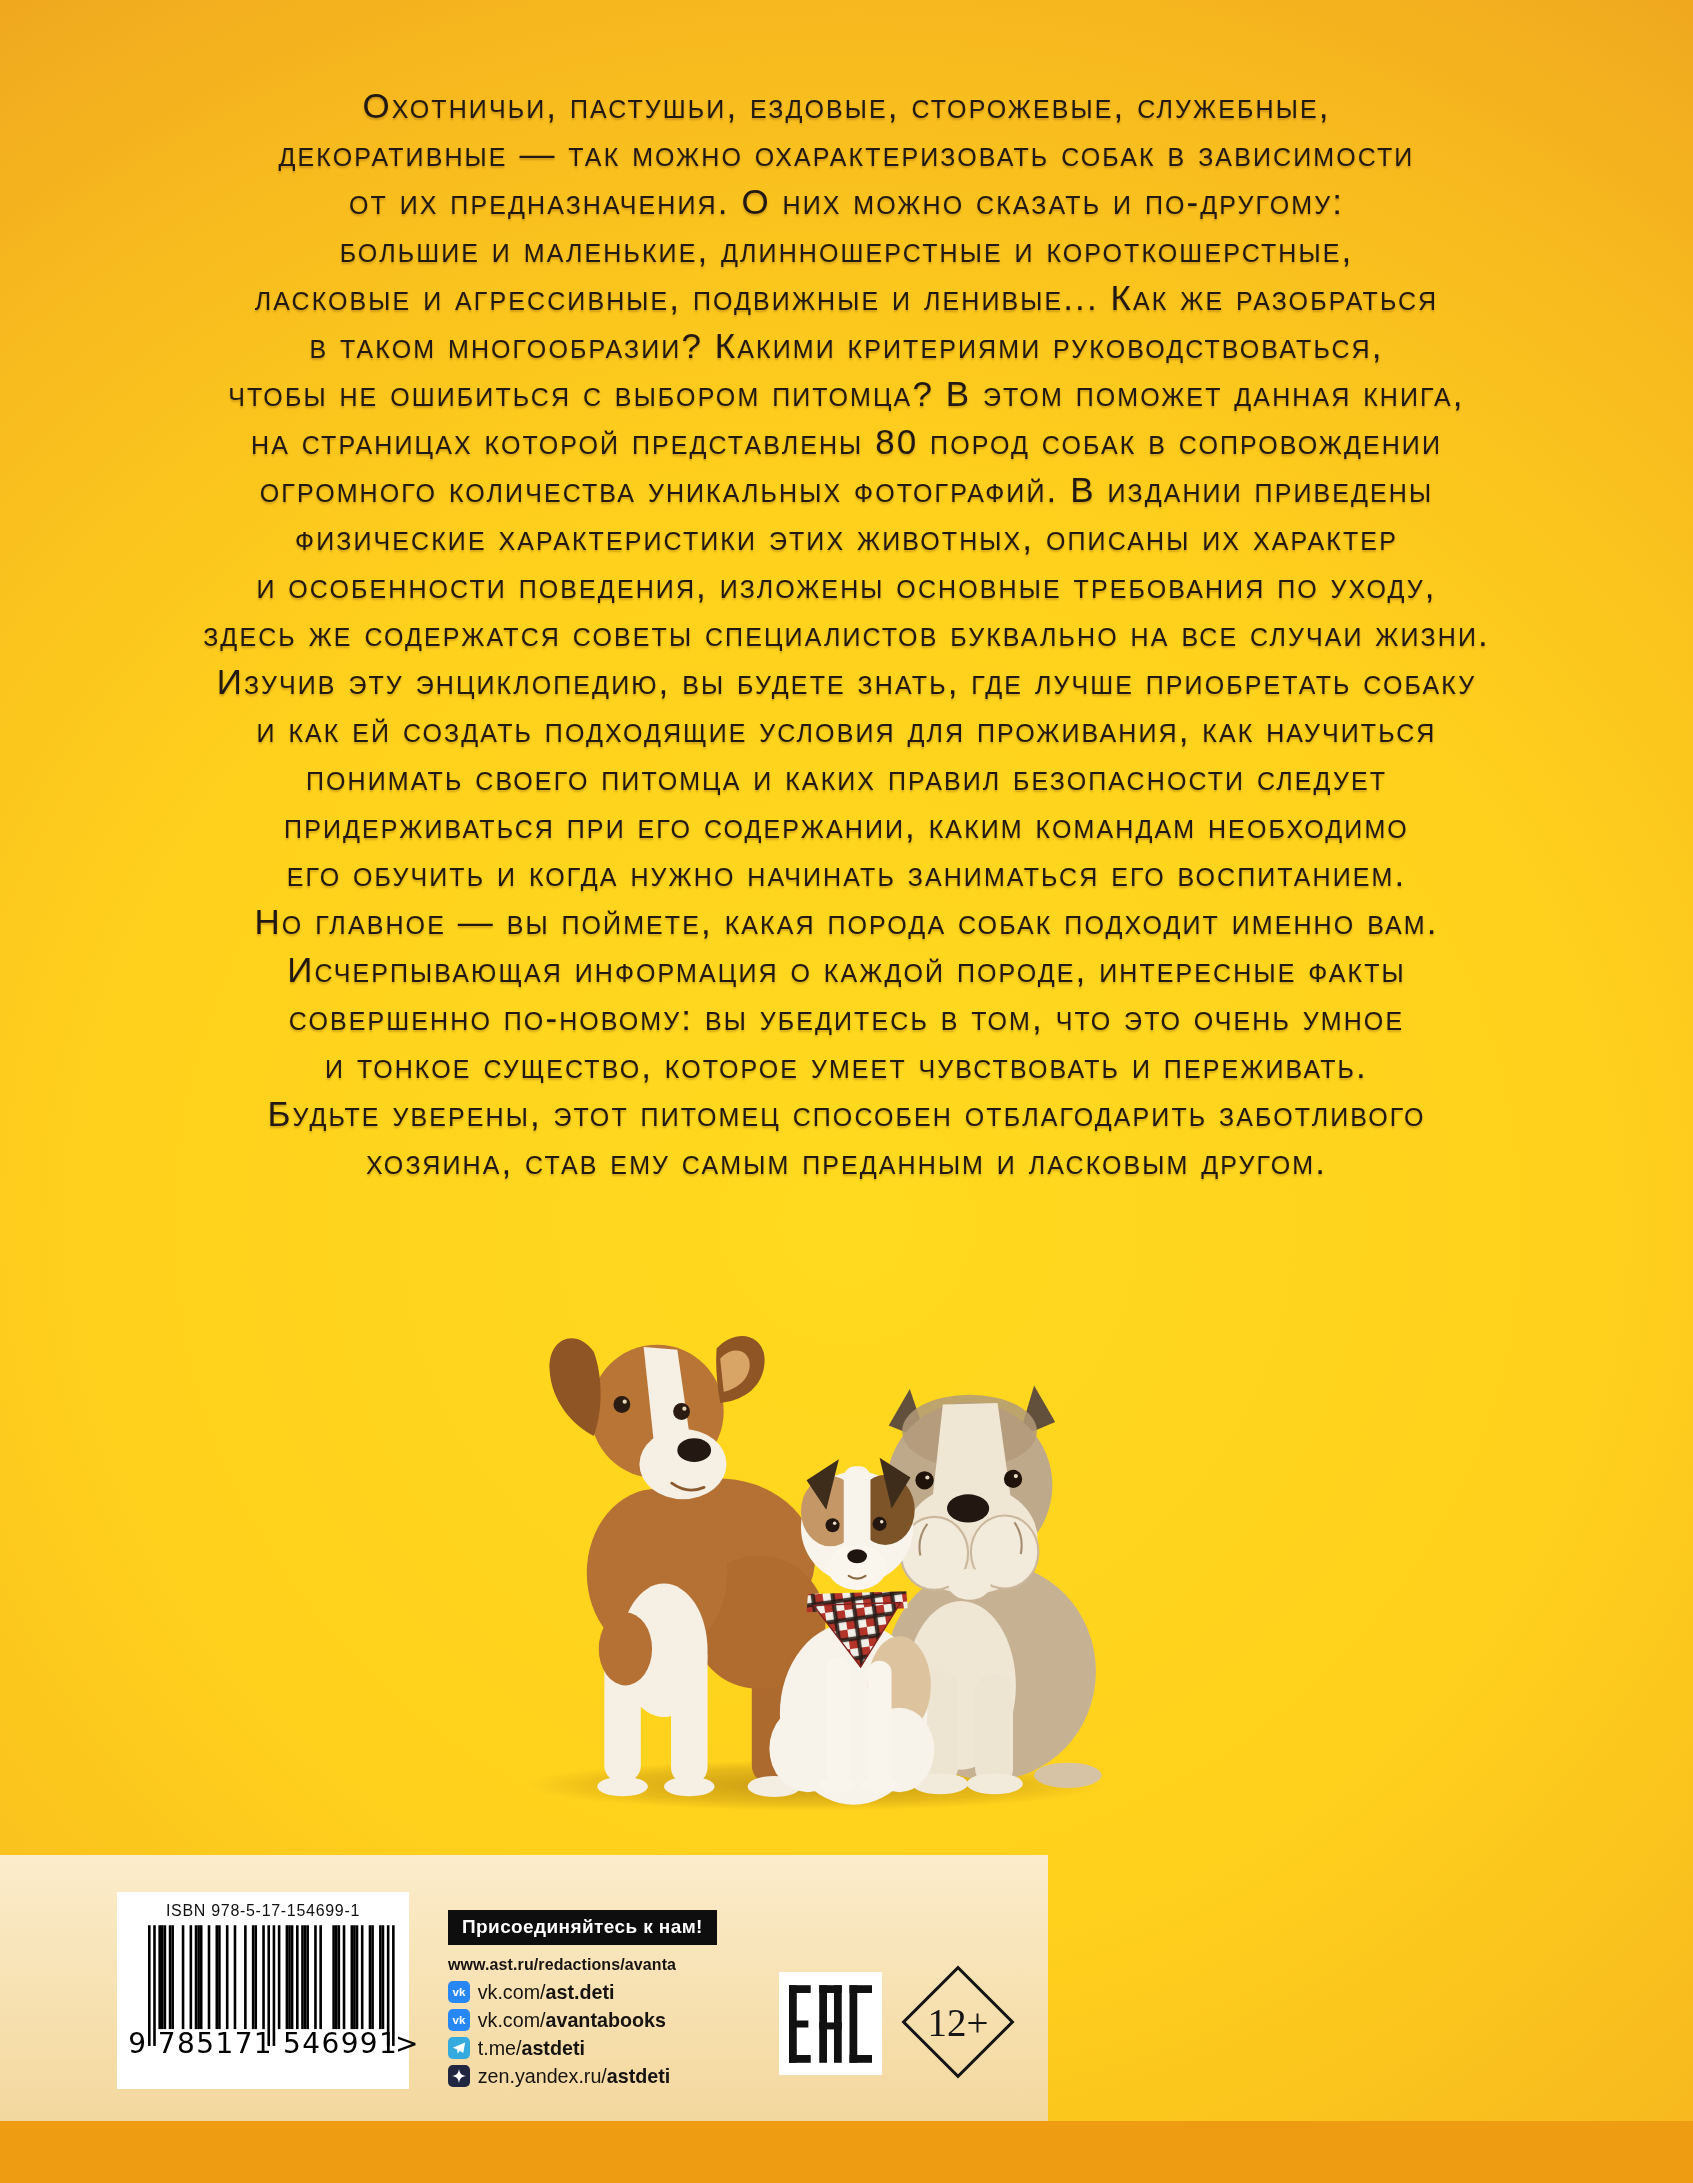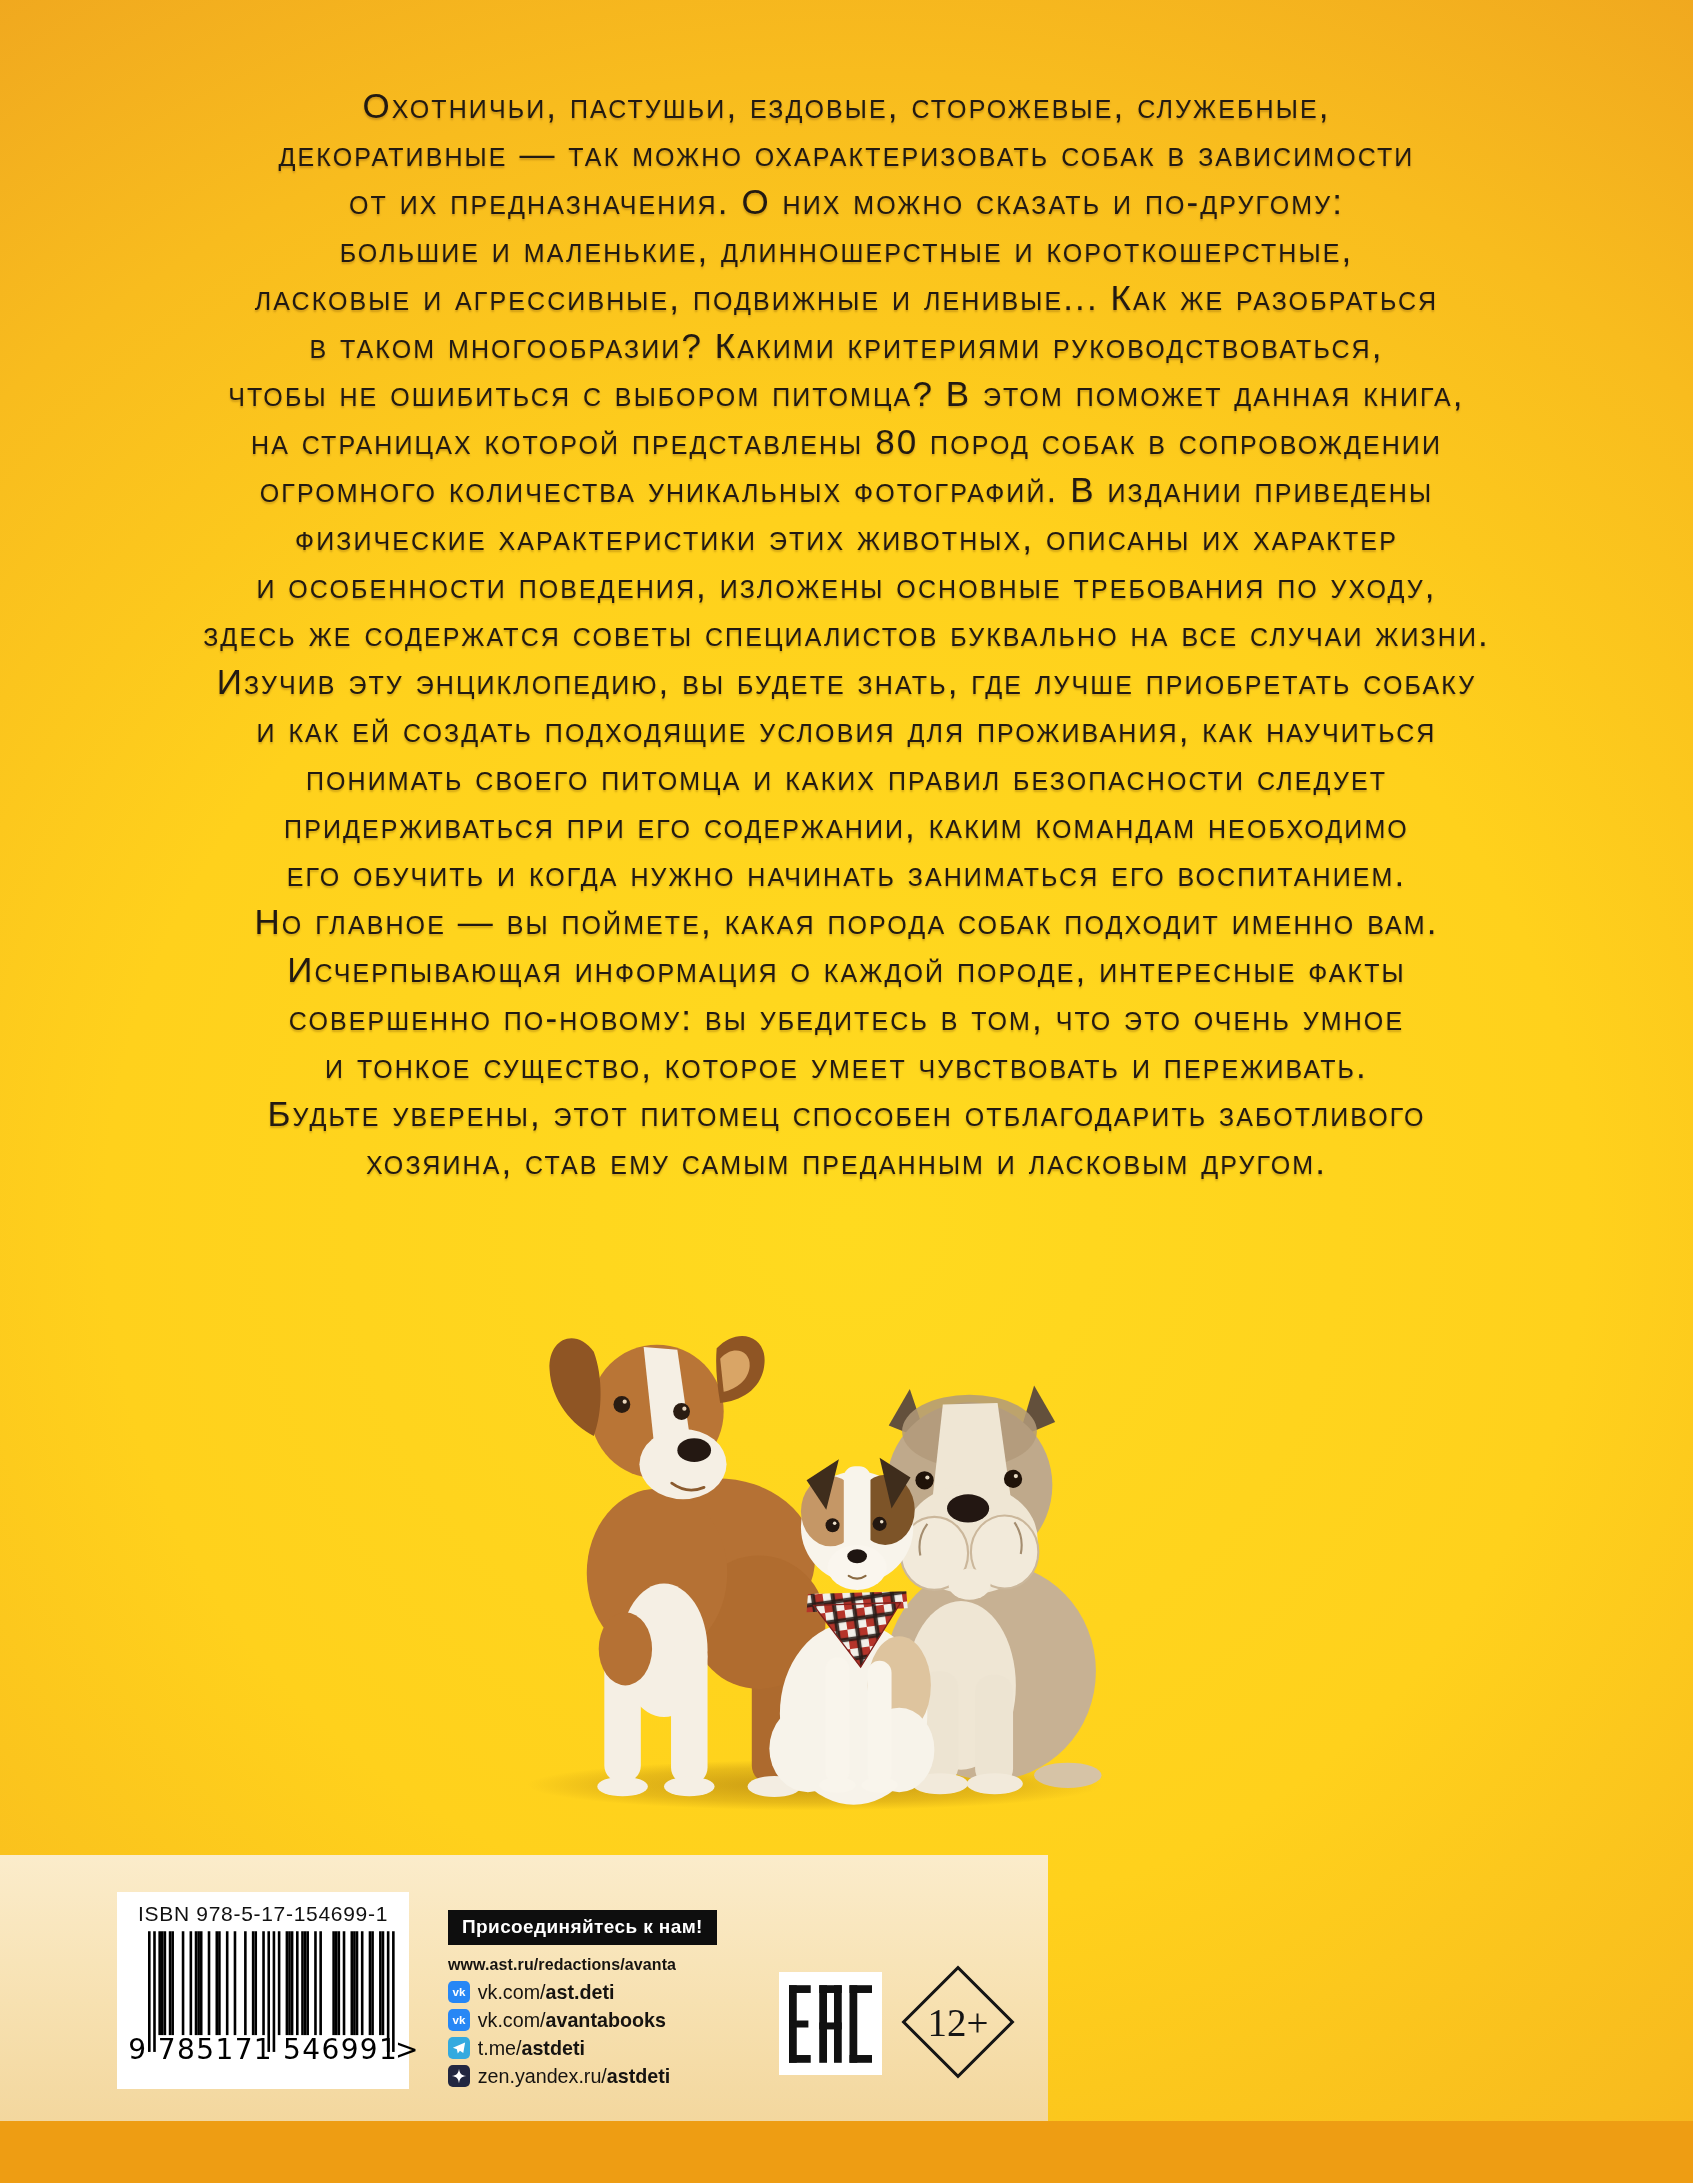--- a/index.html
+++ b/index.html
@@ -23,21 +23,21 @@
   
   .cream-panel{
     position:absolute; left:0; top:1855px; width:1048px; height:266px;
     background:linear-gradient(180deg,#FBECCB 0%,#F7E1B1 55%,#F3D79E 100%);
   }
   .bottom-bar{position:absolute; left:0; top:2121px; width:1693px; height:63px; background:#EE9D13;}
   .barcode-box{
     position:absolute; left:117px; top:1892px; width:292px; height:197px;
     background:#fff; box-sizing:border-box; padding-top:9.8px; text-align:center;
   }
-  .isbn{font-size:21px; color:#111; letter-spacing:0.7px; margin-bottom:5.6px; font-weight:400;}
+  .isbn{font-size:16px; color:#111; letter-spacing:0.7px; margin-bottom:5.6px; font-weight:400;}
   .bars-wrap{position:relative; width:247px; height:152px; margin:0 auto 0 31px;}
   .ean-digits{position:absolute; top:105px; font-family:"DejaVu Sans","Liberation Sans",sans-serif;
     font-size:28px; color:#000; line-height:28px;}
   .d-left{left:-19.7px;}
   .d-g1{left:9.8px; width:104px; text-align:center; letter-spacing:1.4px;}
   .d-g2{left:135px; width:104px; text-align:center; letter-spacing:1.4px;}
   .d-arrow{left:247px;}
   .social{position:absolute; left:448px; top:1910px; width:337px; color:#111;}
   .join-banner{
     display:inline-block; background:#0e0e0e; color:#fff;

